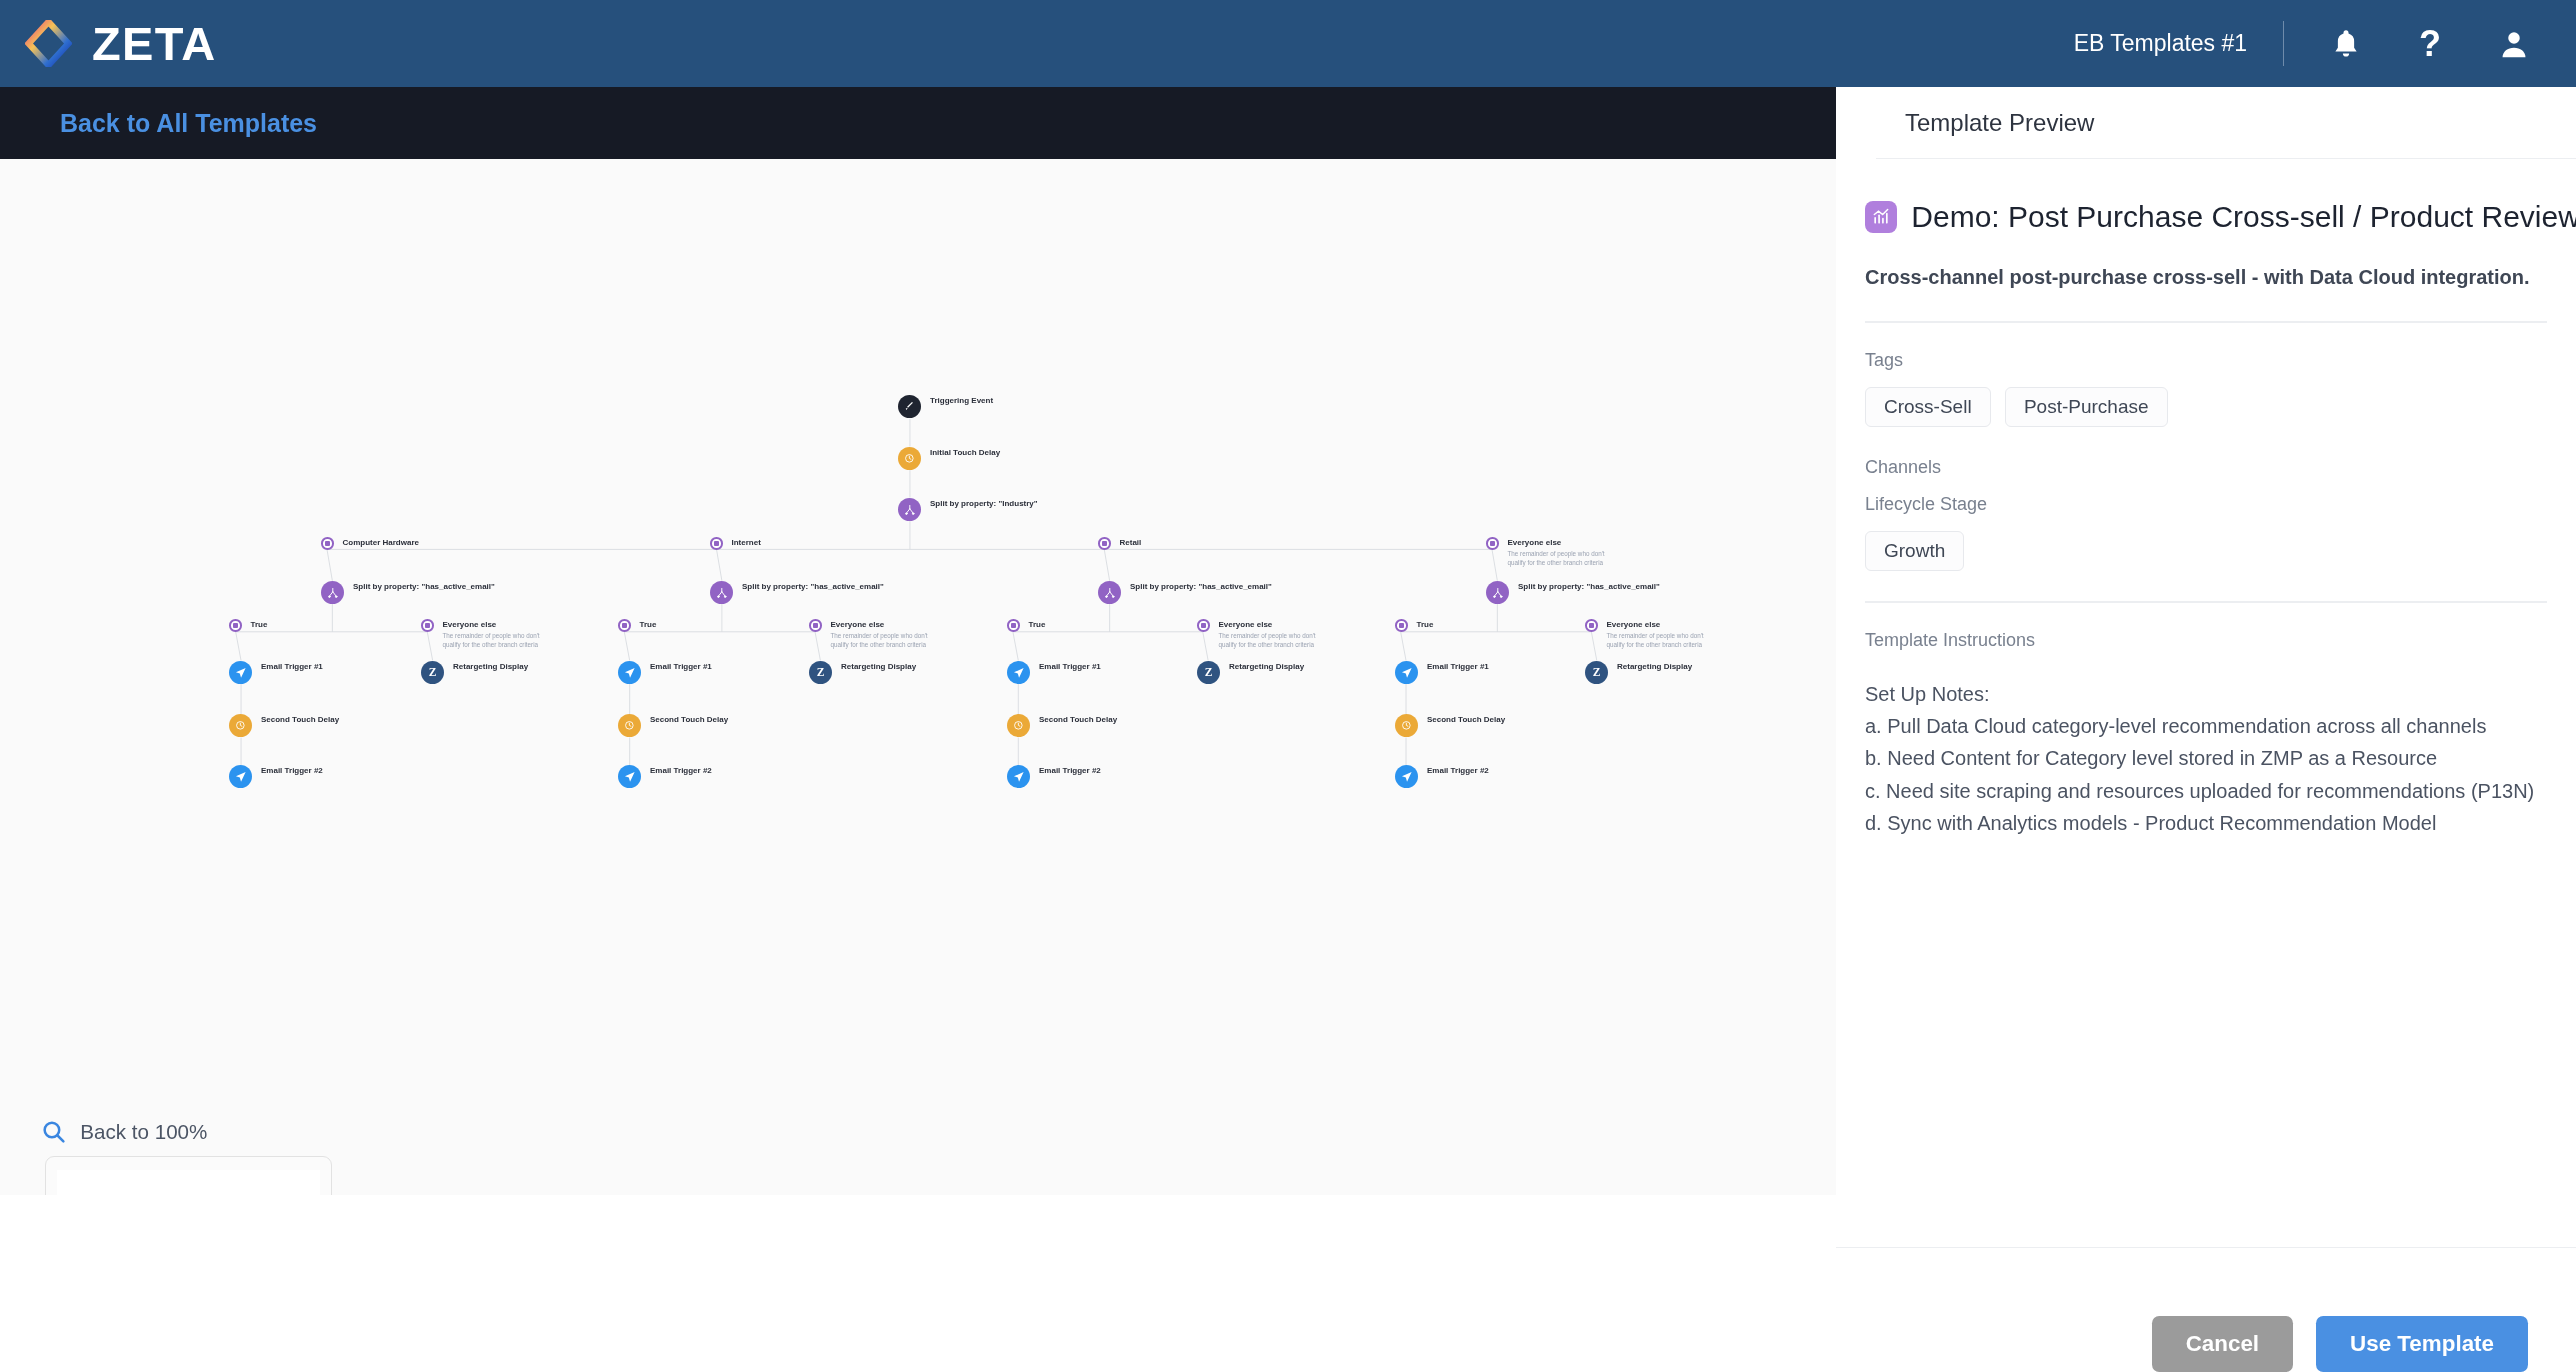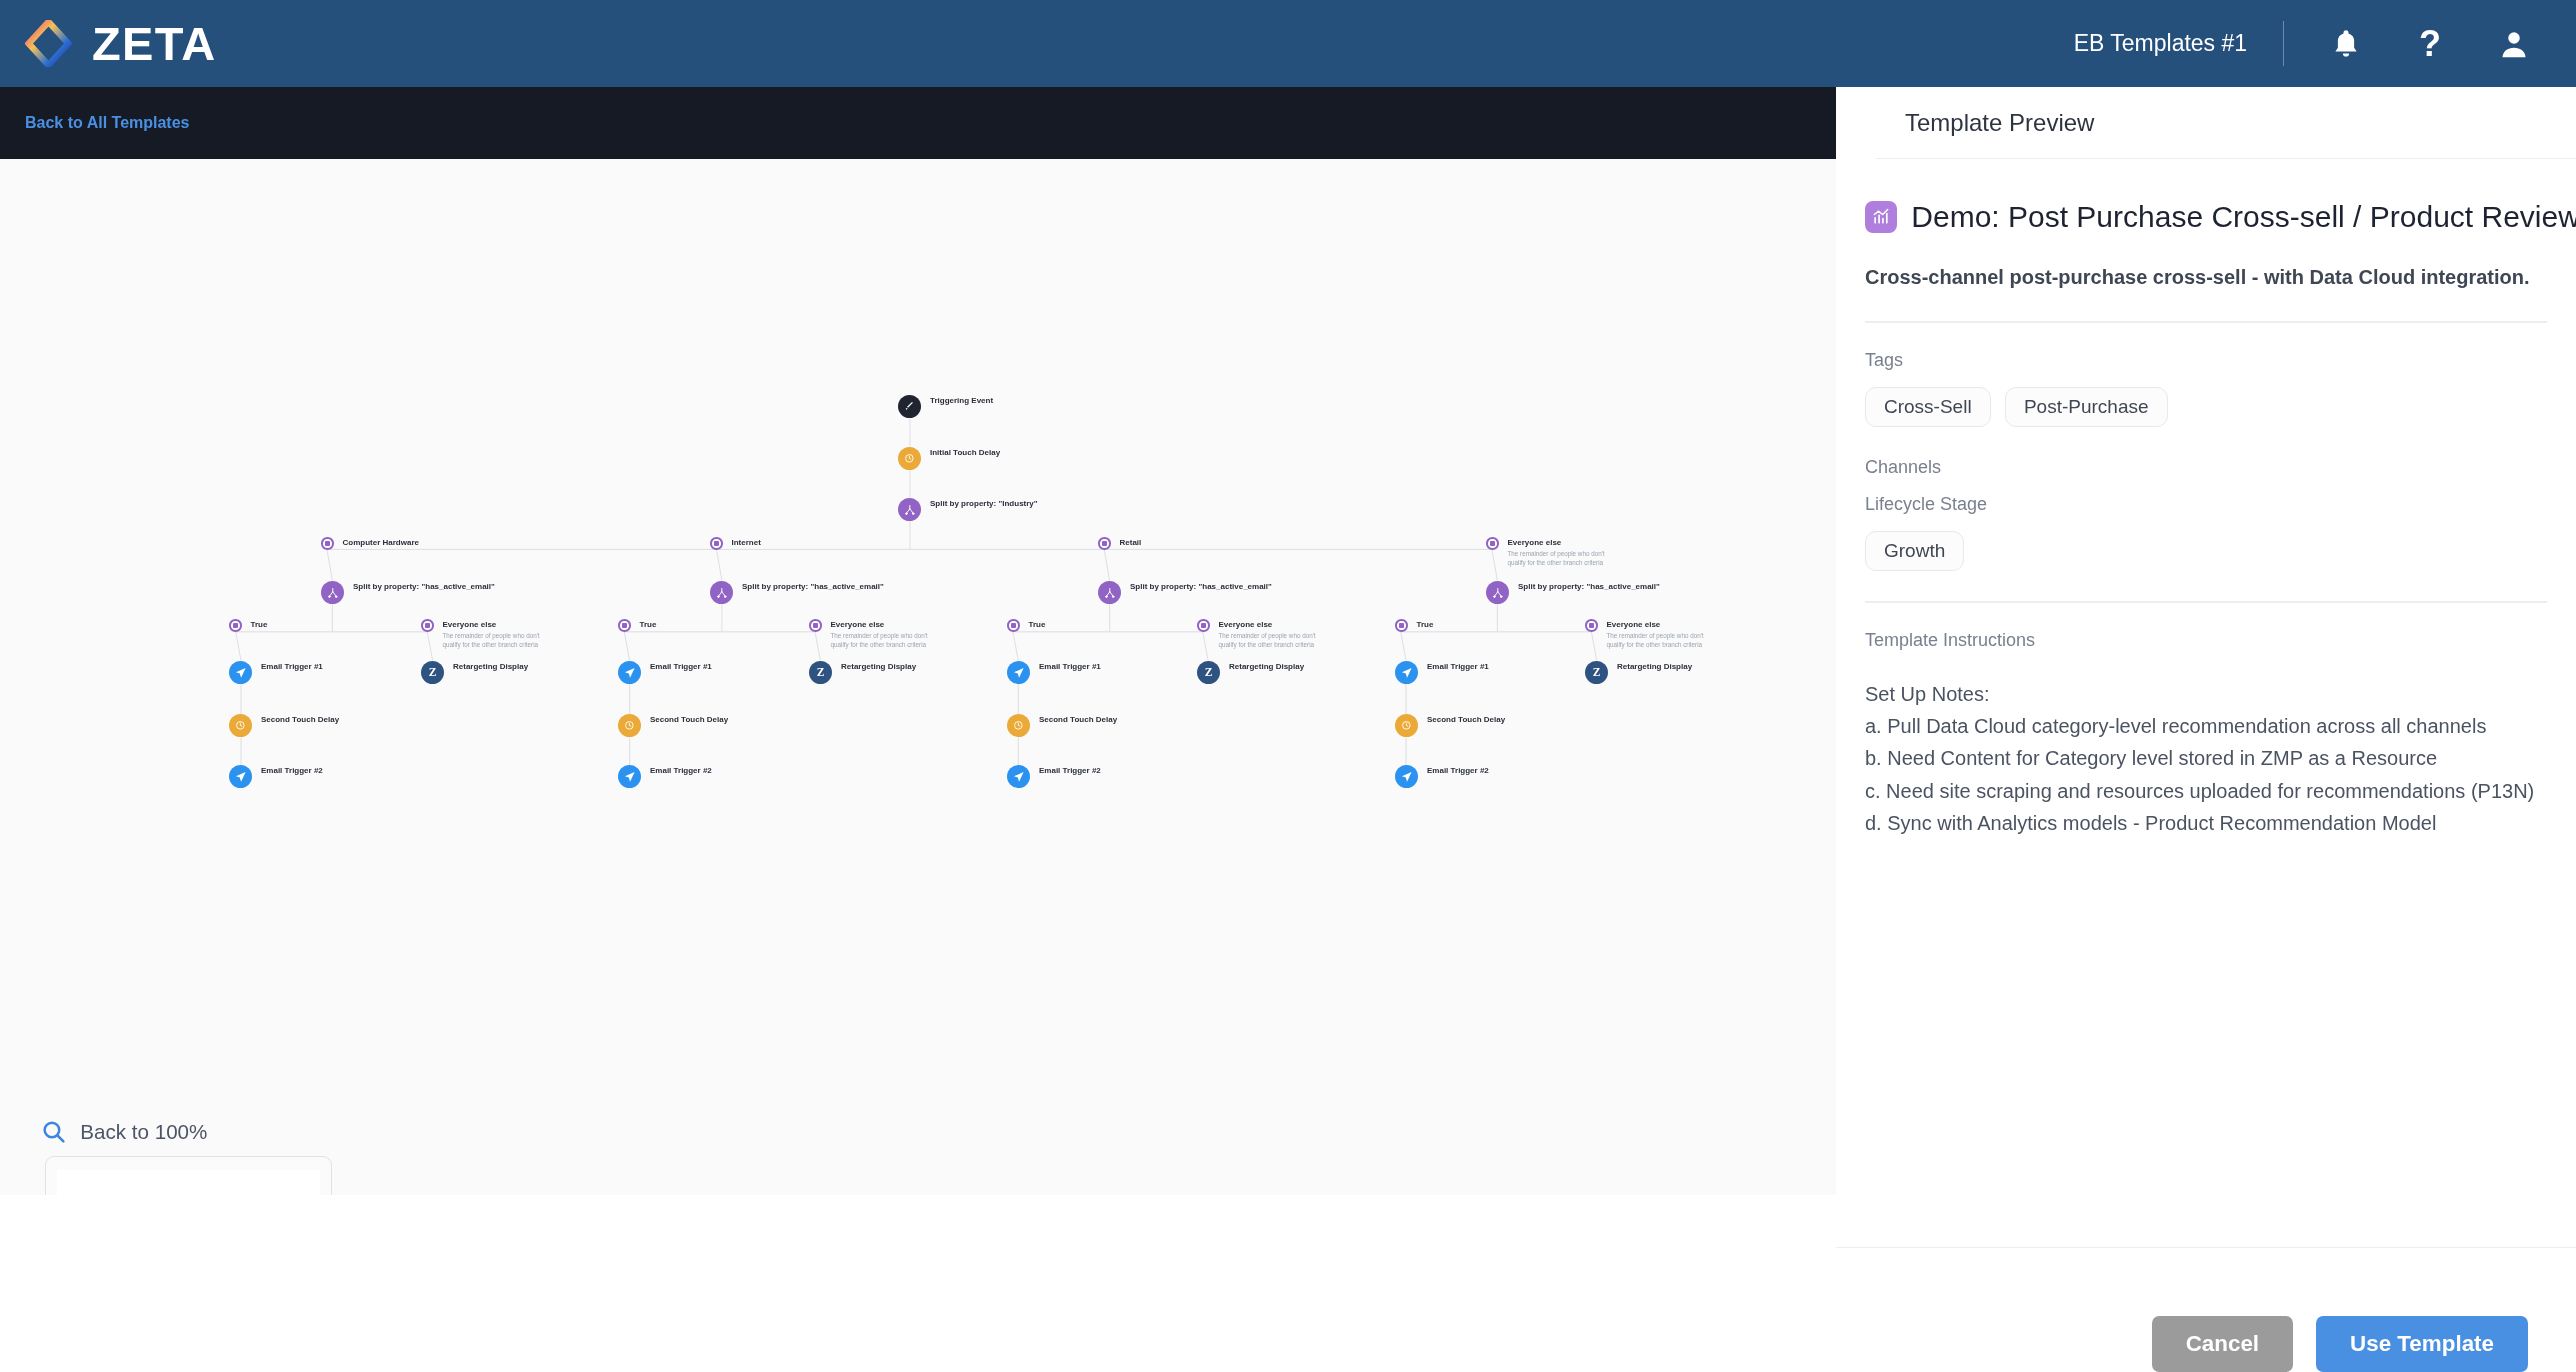--- a/index.html
+++ b/index.html
@@ -29,21 +29,21 @@
   .tb-icon:last-child { margin-right: 0; }
   .tb-icon svg { display:block; }
   .qmark { color:#fff; font-size: 36px; font-weight: 700; line-height: 1; }
 
   
   .backbar {
     position: absolute; top: 87px; left: 0; width: 1836px; height: 72px;
     background: #161a25; display: flex; align-items: center;
   }
   .back-link {
-    color: #4a90e2; font-size: 16px; font-weight: 600; padding-left: 25px; cursor: pointer;
+    color: #4a90e2; font-size: 25px; font-weight: 600; padding-left: 25px; cursor: pointer; margin-left: 35px;
   }
 
   
   .canvas {
     position: absolute; top: 159px; left: 0; width: 1836px; height: 1036px;
     background: #fafafa; overflow: hidden;
   }
   .flow { position: absolute; top: 0; left: 0; width: 1836px; height: 985px; }
   .flow svg.edges { position: absolute; top: 0; left: 0; width: 1836px; height: 985px; }
 
@@ -98,21 +98,21 @@
   .tpl-icon {
     width: 32px; height: 32px; border-radius: 8px; background: #b07fdd;
     display: flex; align-items: center; justify-content: center; flex: 0 0 auto;
   }
   .tpl-title { font-size: 30px; color: #1d2330; font-weight: 400; white-space: nowrap; }
   .tpl-desc { font-size: 20px; color: #3f4755; font-weight: 700; line-height: 1.4; }
   .hr { height: 1.8px; background: #eceef1; margin: 30px 0 27px 0; }
   .field-label { font-size: 18px; color: #79818f; margin-bottom: 16px; }
   .chips { display: flex; flex-wrap: wrap; gap: 14.3px; margin-bottom: 30px; }
   .chip {
-    border: 1.8px solid #e7e9ed; border-radius: 11px; background: #fcfcfd;
+    border: 1.8px solid #e7e9ed; border-radius: 6px; background: #fcfcfd;
     padding: 8px 18px; font-size: 19px; color: #3f4755; cursor: pointer;
   }
   .instr-label { font-size: 18px; color: #79818f; margin-bottom: 27px; }
   .instr-body { font-size: 20px; color: #4b5362; line-height: 1.62; white-space: pre-line; }
   .panel-foot {
     flex: 0 0 auto; height: 125px; border-top: 1.8px solid #eceef1;
     display: flex; align-items: flex-end; justify-content: flex-end;
     gap: 23px; padding-right: 48px;
   }
   .btn { border: none; border-radius: 7.2px; font-size: 22.4px; font-weight: 700;

